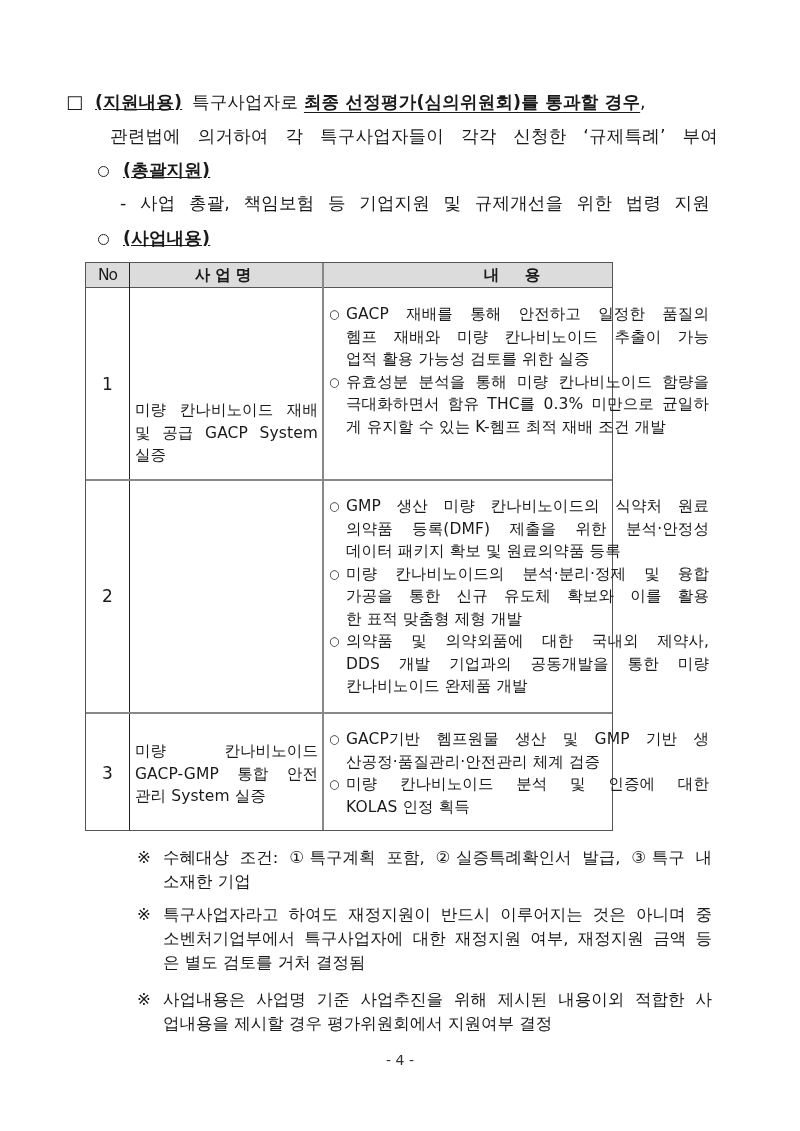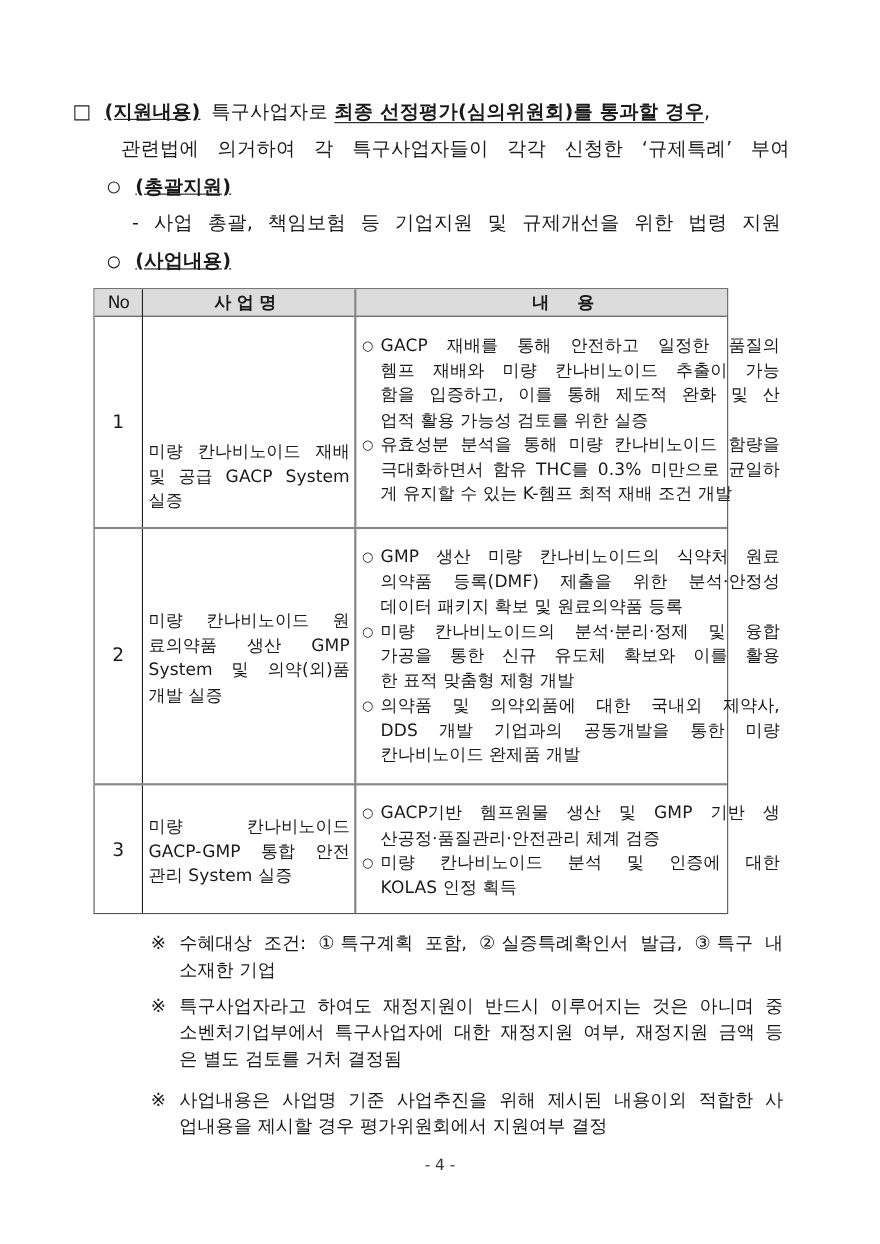--- a/index.html
+++ b/index.html
@@ -34,21 +34,21 @@
       text-align: justify;
       text-align-last: justify;
       white-space: normal;
     }
 
     
     .tbl {
       position: absolute;
       left: 85px;
       top: 262px;
-      width: 577px;
+      width: 528px;
       height: 569px;
       border: 1.5px solid #555;
       box-sizing: border-box;
     }
     .hdr {
       position: absolute;
       left: 0; top: 0;
       width: 100%;
       height: 25px;
       background: #dcdcdc;
@@ -194,34 +194,27 @@
 
     <div class="num cell" style="top:110px;">1</div>
     <div class="name cell" style="top:88px;margin-top:48px;">
       <span class="nl">미량 칸나비노이드 재배</span>
       <span class="nl">및 공급 GACP System</span>
       <span class="nl last">실증</span>
     </div>
     <div class="content cell" style="top:40px;">
       <span class="cl"><span class="blt">○</span><span>GACP 재배를 통해 안전하고 일정한 품질의</span></span>
       <span class="cl">헴프 재배와 미량 칸나비노이드 추출이 가능</span>
-      <span class="cl">함을 입증하고, 이를 통해 제도적 완화 및 산</span>
       <span class="cl last">업적 활용 가능성 검토를 위한 실증</span>
       <span class="cl"><span class="blt">○</span><span>유효성분 분석을 통해 미량 칸나비노이드 함량을</span></span>
       <span class="cl">극대화하면서 함유 THC를 0.3% 미만으로 균일하</span>
       <span class="cl last">게 유지할 수 있는 K-헴프 최적 재배 조건 개발</span>
     </div>
 
     <div class="num cell" style="top:322px;">2</div>
-    <div class="name cell" style="top:290px;">
-      <span class="nl">미량 칸나비노이드 원</span>
-      <span class="nl">료의약품 생산 GMP</span>
-      <span class="nl">System 및 의약(외)품</span>
-      <span class="nl last">개발 실증</span>
-    </div>
     <div class="content cell" style="top:232px;">
       <span class="cl"><span class="blt">○</span><span>GMP 생산 미량 칸나비노이드의 식약처 원료</span></span>
       <span class="cl">의약품 등록(DMF) 제출을 위한 분석·안정성</span>
       <span class="cl last">데이터 패키지 확보 및 원료의약품 등록</span>
       <span class="cl"><span class="blt">○</span><span>미량 칸나비노이드의 분석·분리·정제 및 융합</span></span>
       <span class="cl">가공을 통한 신규 유도체 확보와 이를 활용</span>
       <span class="cl last">한 표적 맞춤형 제형 개발</span>
       <span class="cl"><span class="blt">○</span><span>의약품 및 의약외품에 대한 국내외 제약사,</span></span>
       <span class="cl">DDS 개발 기업과의 공동개발을 통한 미량</span>
       <span class="cl last">칸나비노이드 완제품 개발</span>

